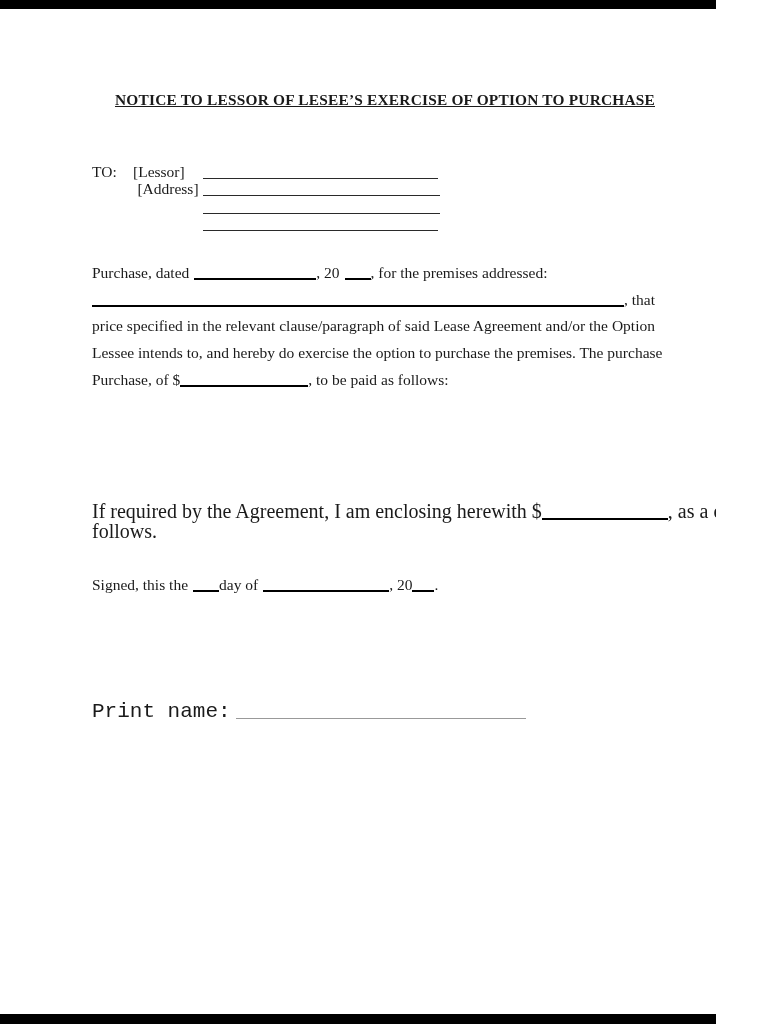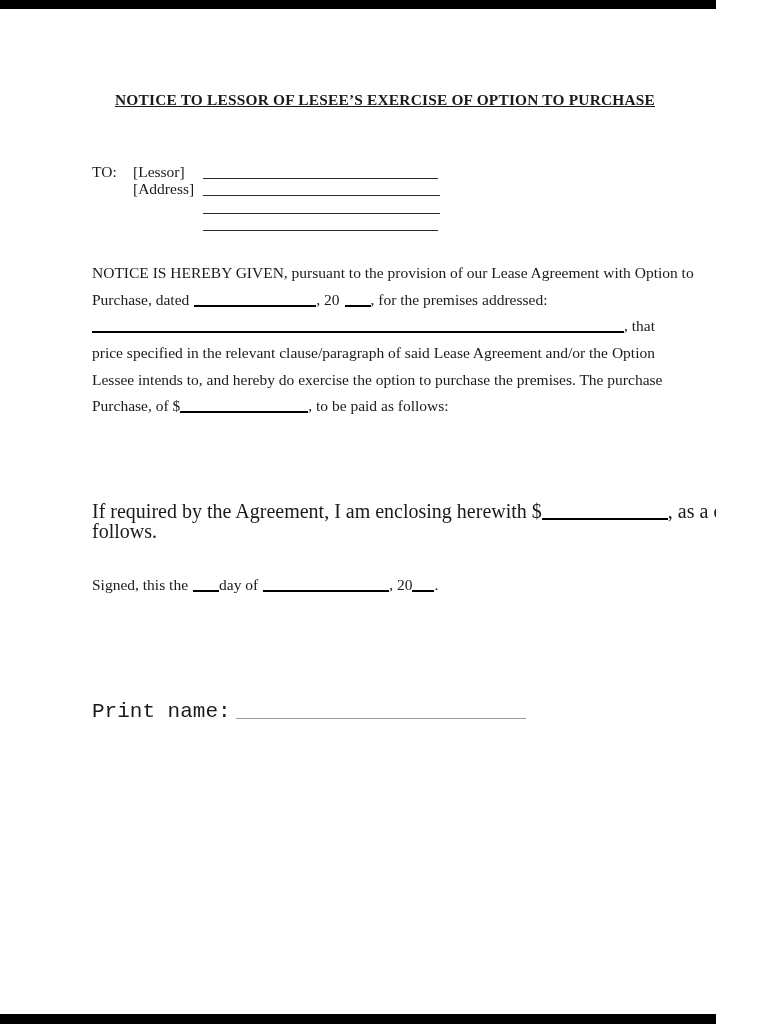--- a/index.html
+++ b/index.html
@@ -23,21 +23,21 @@
     font-size:15.4px;
     font-weight:bold;
     text-decoration:underline;
     letter-spacing:0.2px;
   }
 
   .to-block{position:absolute;left:92px;top:163px;font-size:15.5px;}
   .to-row{height:17.4px;line-height:17.4px;white-space:nowrap;}
   .col-to{display:inline-block;width:41px;}
   .col-bracket{display:inline-block;width:70px;}
-  .indent1{padding-left:41px;}
+  .indent1{padding-left:41px;text-align:center;}
   .indent2{padding-left:111px;}
 
   .para{position:absolute;left:92px;top:260px;font-size:15.5px;}
   .pline{height:26.7px;line-height:26.7px;white-space:nowrap;}
 
   .dp{position:absolute;left:92px;top:502px;font-size:20px;}
   .dpline{height:19.5px;line-height:19.5px;white-space:nowrap;}
 
   .signed-date{position:absolute;left:92px;top:575px;font-size:15.5px;height:19px;line-height:19px;white-space:nowrap;}
 
@@ -65,21 +65,20 @@
   <div class="title">NOTICE TO LESSOR OF LESEE’S EXERCISE OF OPTION TO PURCHASE</div>
 
   <div class="to-block">
     <div class="to-row"><span class="col-to">TO:</span><span class="col-bracket">[Lessor]</span><span class="blank thin" style="width:235px"></span></div>
     <div class="to-row indent1"><span class="col-bracket">[Address]</span><span class="blank thin" style="width:237px"></span></div>
     <div class="to-row indent2"><span class="blank thin" style="width:237px"></span></div>
     <div class="to-row indent2"><span class="blank thin" style="width:235px"></span></div>
   </div>
 
   <div class="para">
-    <div class="pline"><span>NOTICE IS HEREBY GIVEN, pursuant to the provision of our Lease Agreement with Option to</span></div>
     <div class="pline"><span>Purchase, dated</span><span class="blank bold ml" style="width:122px"></span><span>, 20</span><span class="blank bold ml" style="width:26px"></span><span>, for the premises addressed:</span></div>
     <div class="pline"><span class="blank bold" style="width:532px"></span><span>, that</span></div>
     <div class="pline"><span>price specified in the relevant clause/paragraph of said Lease Agreement and/or the Option</span></div>
     <div class="pline"><span>Lessee intends to, and hereby do exercise the option to purchase the premises.  The purchase</span></div>
     <div class="pline"><span>Purchase, of $</span><span class="blank bold" style="width:128px"></span><span>, to be paid as follows:</span></div>
   </div>
 
   <div class="dp">
     <div class="dpline"><span>If required by the Agreement, I am enclosing herewith $</span><span class="blank bold" style="width:126px"></span><span>, as a down</span></div>
     <div class="dpline"><span>follows.</span></div>

